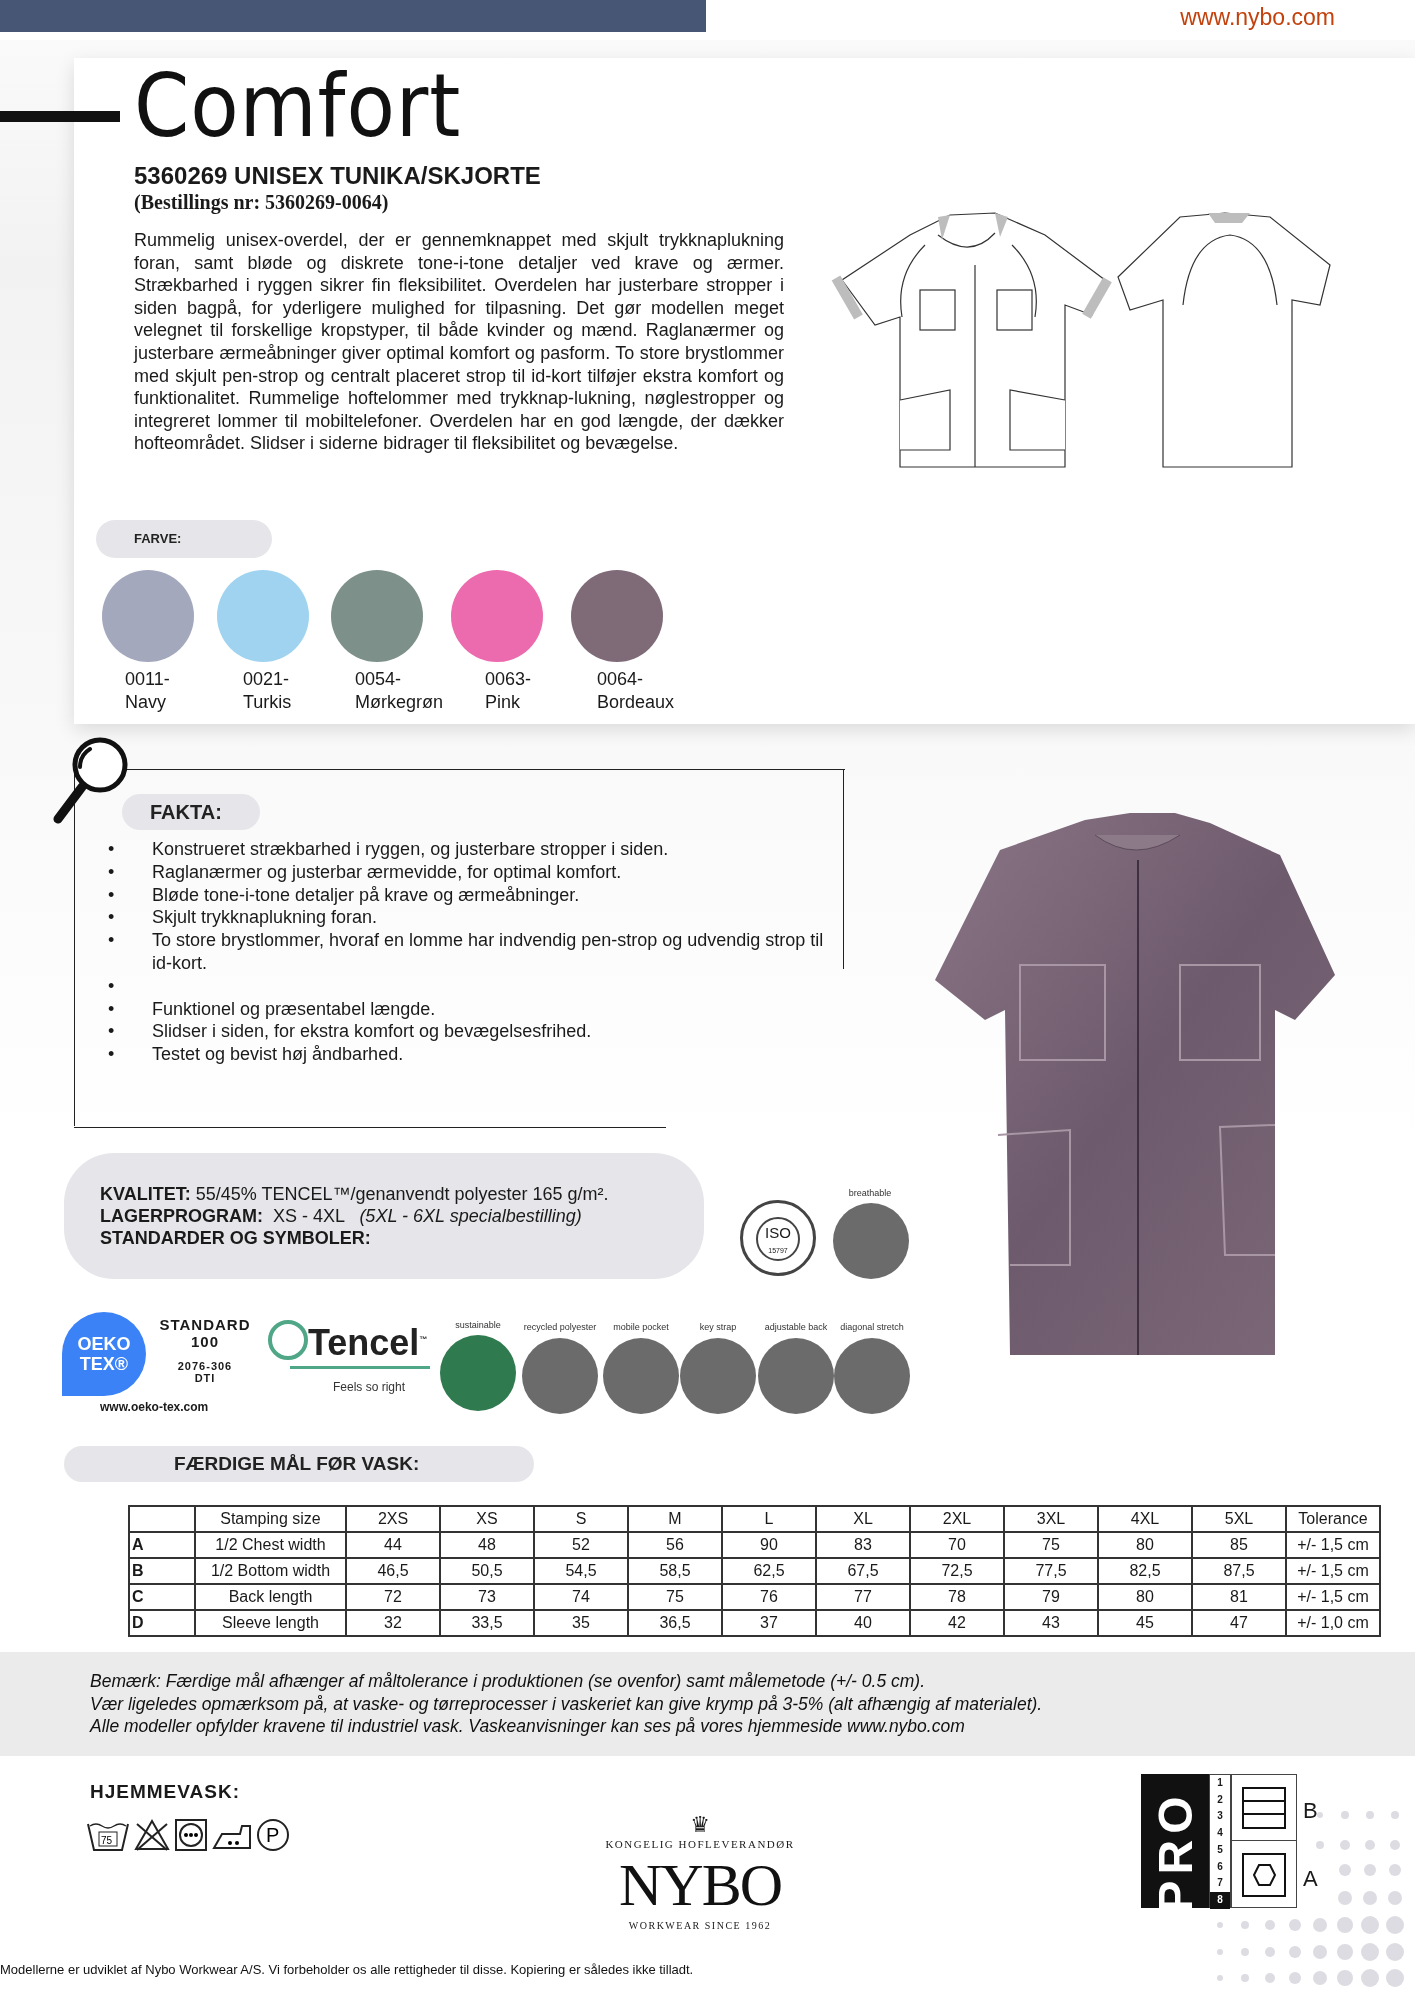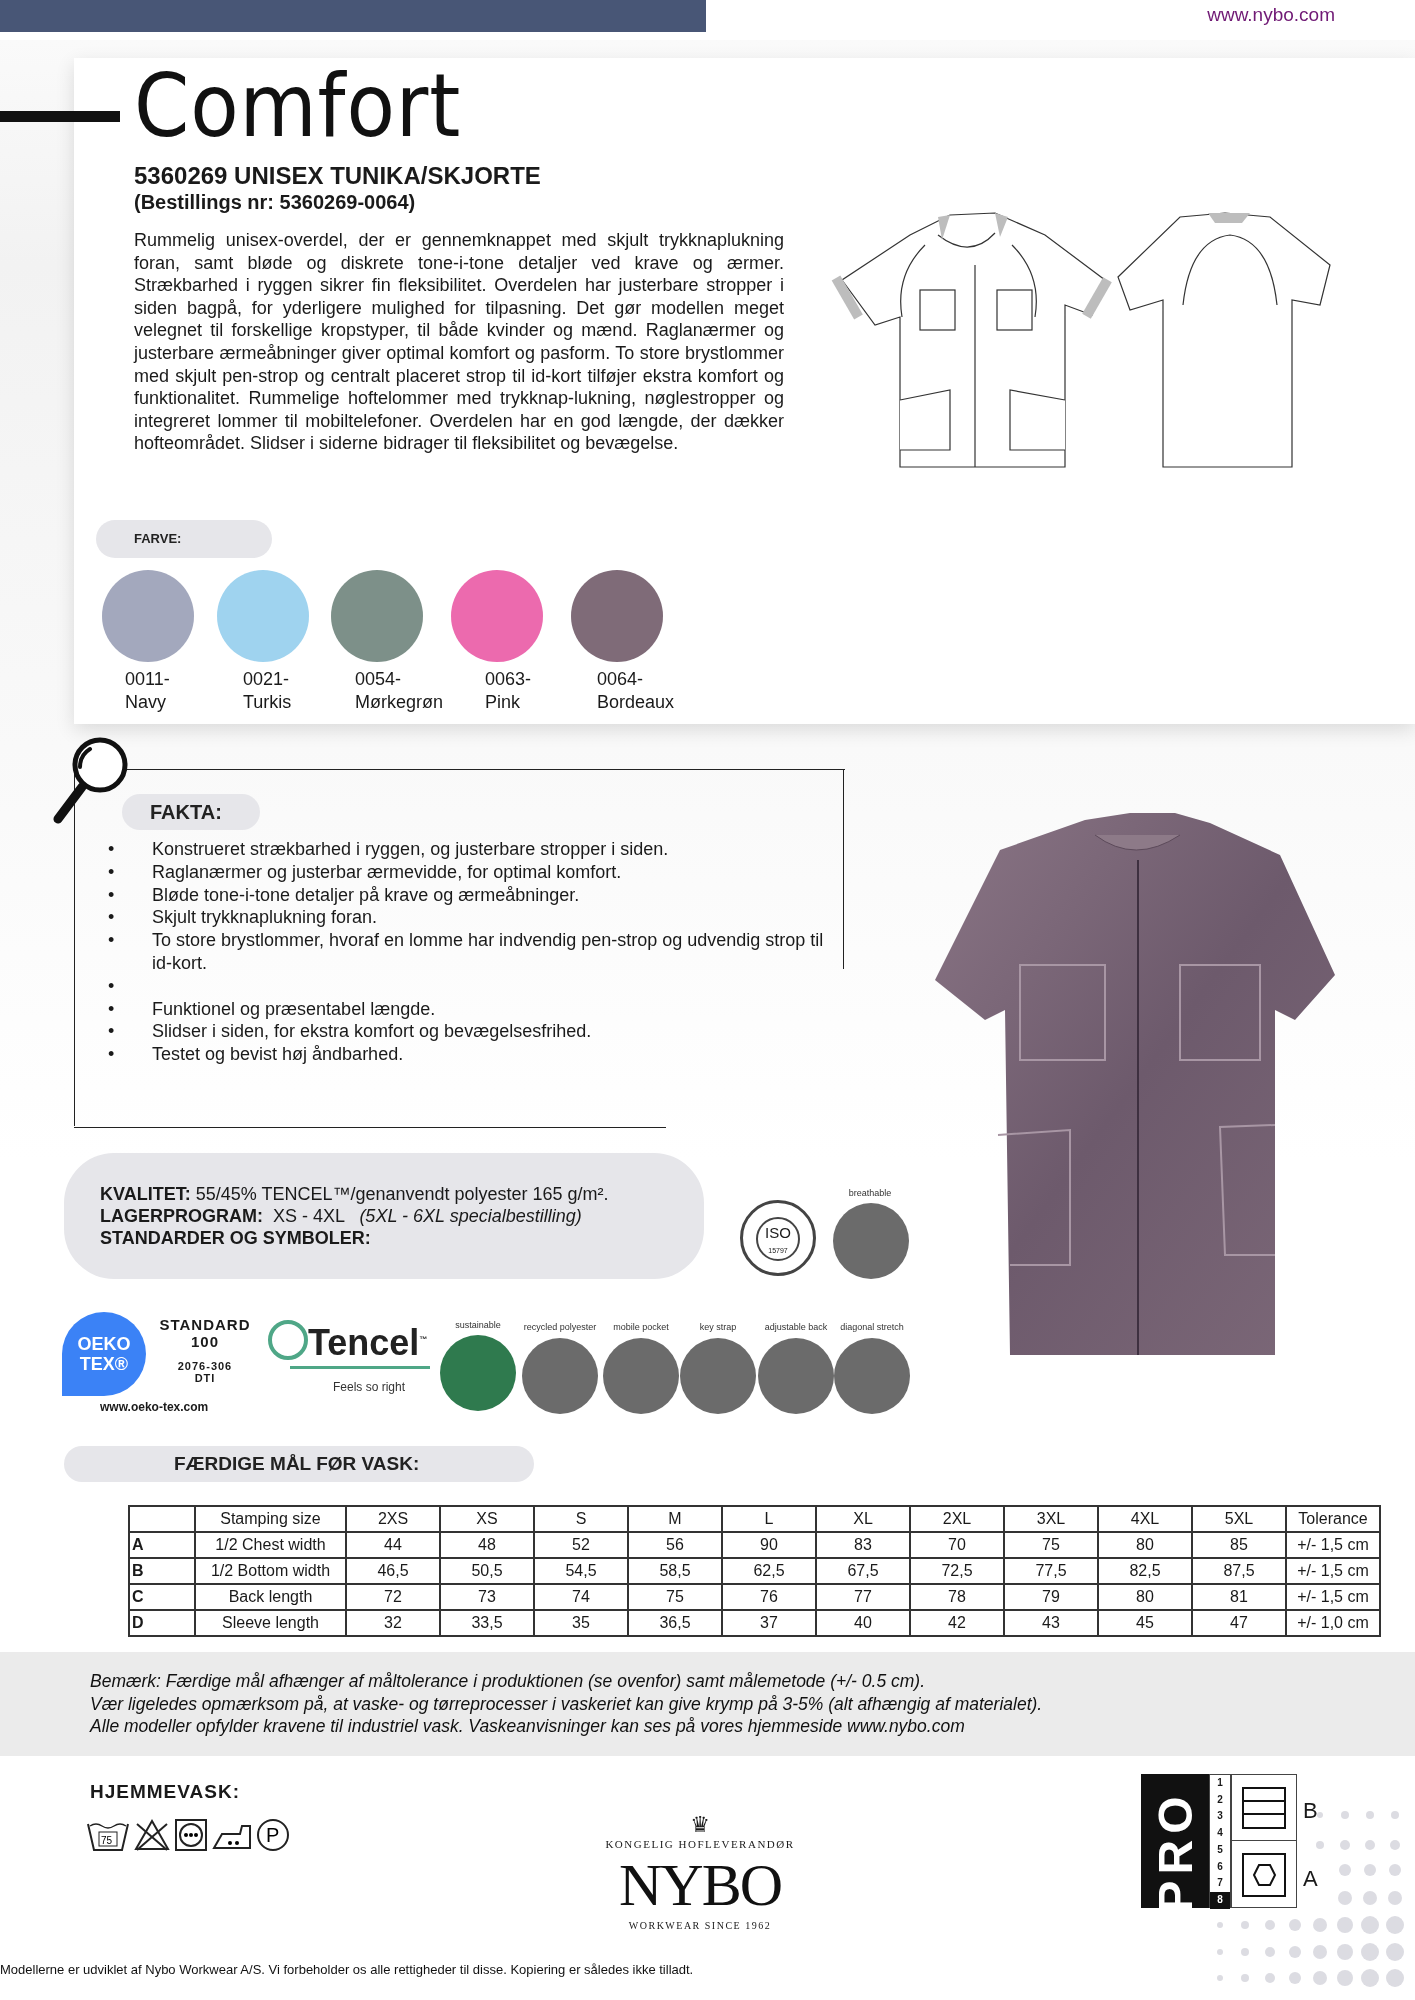--- a/index.html
+++ b/index.html
@@ -2,30 +2,30 @@
 <html><head>
 <meta charset="utf-8">
 <style>
   html, body { margin:0; padding:0; }
   body {
     width:1415px; height:2000px; position:relative; overflow:hidden;
     background:#fff; font-family:"Liberation Sans", sans-serif; color:#1a1a1a;
   }
   .abs { position:absolute; }
   .topband { left:0; top:0; width:706px; height:32px; background:#485676; }
-  .url { right:80px; top:4px; font-size:19px; color:#701a75; }
+  .url { right:80px; top:4px; font-size:23px; color:#c2410c; }
   .shadowbg { left:0; top:40px; width:1415px; height:1120px;
     background:linear-gradient(#fafafa, #f2f2f2 20%, #fff 100%); }
   .card1 { left:74px; top:58px; width:1341px; height:666px; background:#fff;
     box-shadow:0 6px 18px rgba(0,0,0,0.12); }
   .title-bar { left:0; top:111px; width:120px; height:11px; background:#111; }
   .title { left:134px; top:54px; font-size:88px; font-weight:300; letter-spacing:1px;
     font-family:"DejaVu Sans", sans-serif; font-weight:normal; transform:scaleX(0.9); transform-origin:left; color:#111;}
   .prodname { left:134px; top:162px; font-size:24px; font-weight:bold; }
-  .ordernr { left:134px; top:191px; font-size:20px; font-weight:bold; }
+  .ordernr { left:134px; top:191px; font-size:20px; font-weight:bold;font-family:Liberation Serif, serif; }
   .desc { left:134px; top:229px; width:650px; font-size:18px; line-height:22.6px; text-align:justify; }
   .pill { background:#e6e6ea; border-radius:22px; font-weight:bold; color:#222; }
   .farve-pill { left:96px; top:520px; width:176px; height:38px; font-size:13px; line-height:38px; padding-left:38px; box-sizing:border-box;}
   .swatch { width:92px; height:92px; border-radius:50%; top:570px; }
   .swlabel { top:668px; font-size:18px; line-height:23px; }
   .fakta-box { left:74px; top:769px; width:770px; height:356px; border:1px solid #222; border-right:none; border-bottom:none;}
   .fakta-rline { left:843px; top:769px; width:1px; height:200px; background:#222;}
   .fakta-bline { left:74px; top:1127px; width:592px; height:1px; background:#222;}
   .fakta-pill { left:122px; top:794px; width:138px; height:36px; font-size:20px; line-height:36px; padding-left:28px; box-sizing:border-box;}
   .magnifier { left:52px; top:735px; }

